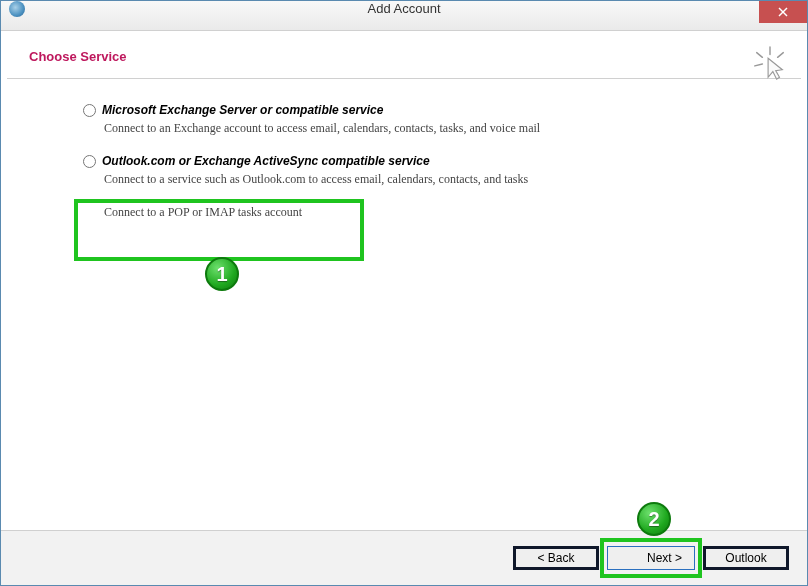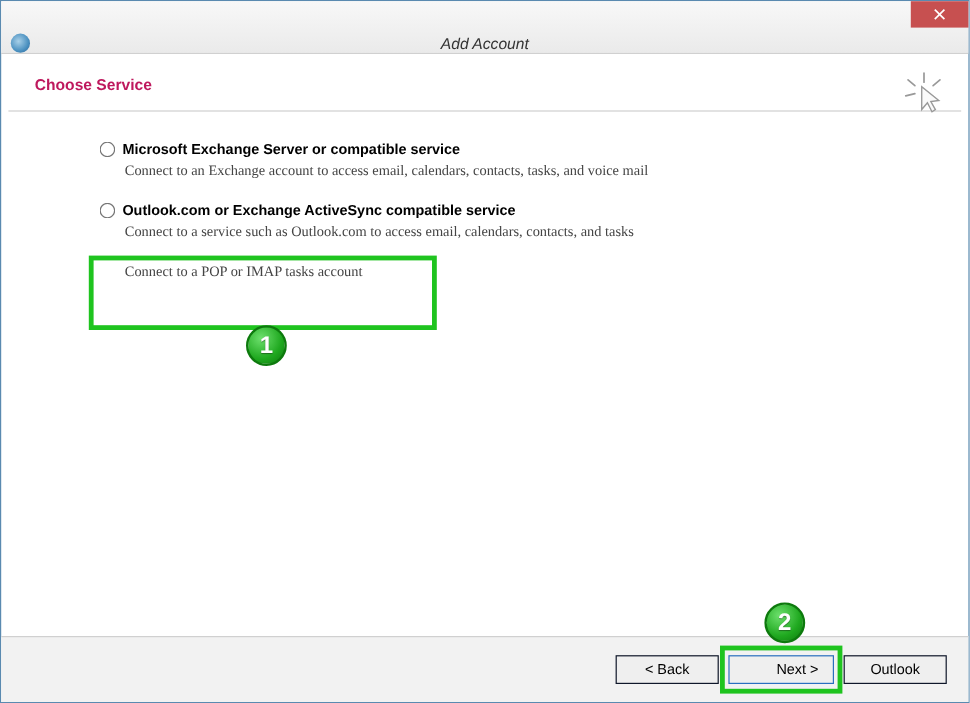--- a/index.html
+++ b/index.html
@@ -15,27 +15,26 @@
       overflow: hidden;
     }
     .window {
       width: 808px;
       height: 586px;
       border: 1px solid #5a8ab0;
       background: #fff;
       position: relative;
     }
     .titlebar {
-      height: 44px;
+      height: 30px;
       background: linear-gradient(to bottom, #f8f8f8, #eaeaea);
       border-bottom: 1px solid #d0d0d0;
       display: flex;
-      align-items: flex-end;
-      position: relative;
-      font-style: italic;
+      align-items: flex-start;
+      position: relative;
     }
     .titlebar-icon {
       width: 16px;
       height: 16px;
       margin-left: 8px;
       background: radial-gradient(circle at 40% 40%, #a8d0e8 0%, #4a90c0 60%, #2a6090 100%);
       border-radius: 50%;
       position: relative;
     }
     .titlebar-title {
@@ -101,20 +100,21 @@
     }
     .radio-input {
       margin-right: 6px;
       width: 13px;
       height: 13px;
     }
     .radio-label {
       font-size: 12px;
       font-weight: bold;
       color: #000;
+      font-style: italic;
     }
     .radio-description {
       font-size: 12px;
       color: #444;
       margin-left: 21px;
       margin-top: 4px;
       font-family: Liberation Serif, serif;
     }
     .highlight-box-1 {
       position: absolute;
@@ -156,21 +156,21 @@
       display: flex;
       align-items: center;
       justify-content: flex-end;
       padding-right: 18px;
       gap: 8px;
     }
     .footer-button {
       min-width: 86px;
       height: 24px;
       background: #efefef;
-      border: 1px solid #0f172a;
+      border: 3px solid #0f172a;
       font-size: 12px;
       color: #000;
       cursor: pointer;
       padding: 0 12px;
       font-family: inherit;
     }
     .next-button {
       border: 1px solid #2a6fbf;
       background: #efefef;
       padding-left: 39px;

